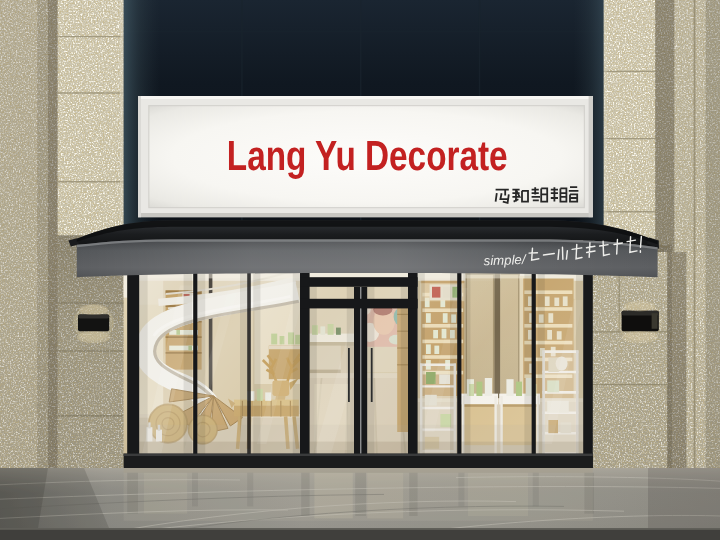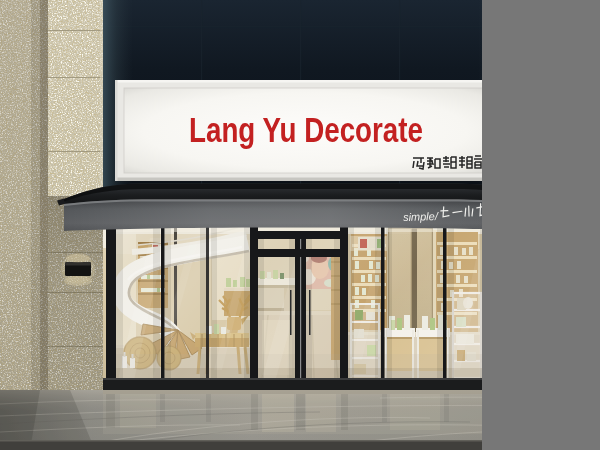--- a/index.html
+++ b/index.html
@@ -1,16 +1,16 @@
 <!DOCTYPE html>
 <html><head>
 <meta charset="utf-8">
 <style>
 html,body{margin:0;padding:0;background:#777}
-#scene{position:relative;width:482px;height:450px;overflow:hidden;font-family:"Liberation Sans",sans-serif}
+#scene{position:relative;width:600px;height:450px;overflow:hidden;font-family:"Liberation Sans",sans-serif}
 </style>
 </head>
 <body>
 <div id="scene">
 <svg width="600" height="450" viewBox="0 0 600 450">
 <defs>
 <filter id="gr1" x="0" y="0" width="100%" height="100%">
   <feTurbulence type="fractalNoise" baseFrequency="0.8 0.75" numOctaves="2" seed="11"></feTurbulence>
   <feColorMatrix type="matrix" values="0 0 0 0 0.57  0 0 0 0 0.49  0 0 0 0 0.29  3.4 0 0 0 -1.5"></feColorMatrix>
 </filter>

